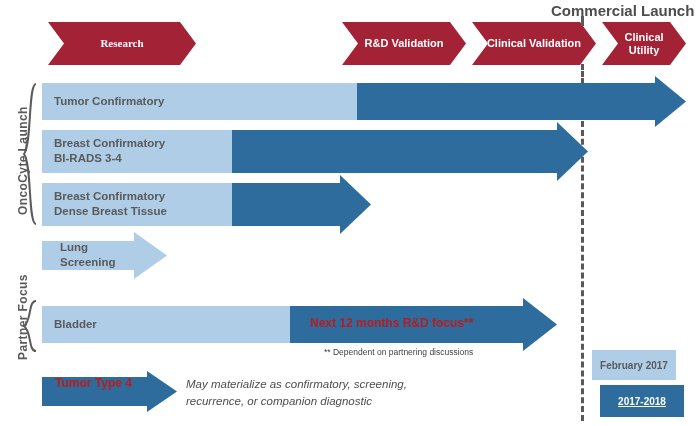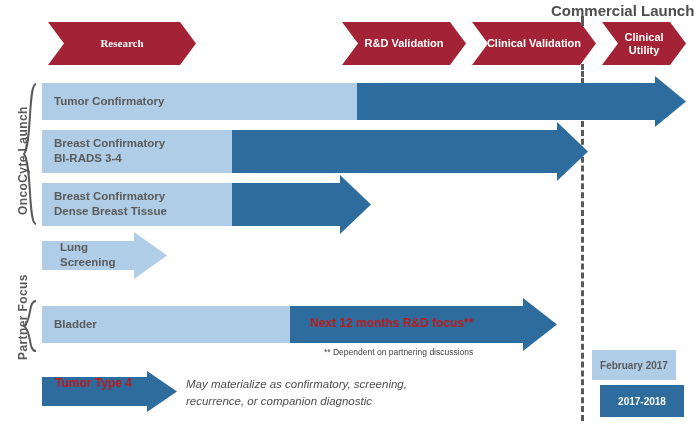--- a/index.html
+++ b/index.html
@@ -213,15 +213,15 @@
     <svg width="135" height="41" viewBox="0 0 135 41">
       <polygon points="0,6 105,6 105,0 135,20.5 105,41 105,35 0,35" fill="#2E6C9E"></polygon>
     </svg>
   </div>
   <div class="bar-label-white" style="left:55px; top:376px; font-size:12px;">Tumor Type 4</div>
 
   <div class="note-italic" style="left:186px; top:376px;">May materialize as confirmatory, screening,
 recurrence,  or companion  diagnostic</div>
 
   <div class="legend-box legend-light" style="left:592px; top:350px; width:84px; height:30px;">February 2017</div>
-  <div class="legend-box legend-dark" style="left:600px; top:385px; width:84px; height:32px;">2017-2018</div>
+  <div class="legend-box legend-dark" style="left:600px; top:385px; width:84px; height:32px;text-decoration:underline;">2017-2018</div>
 
 </div>
 
 </body></html>

